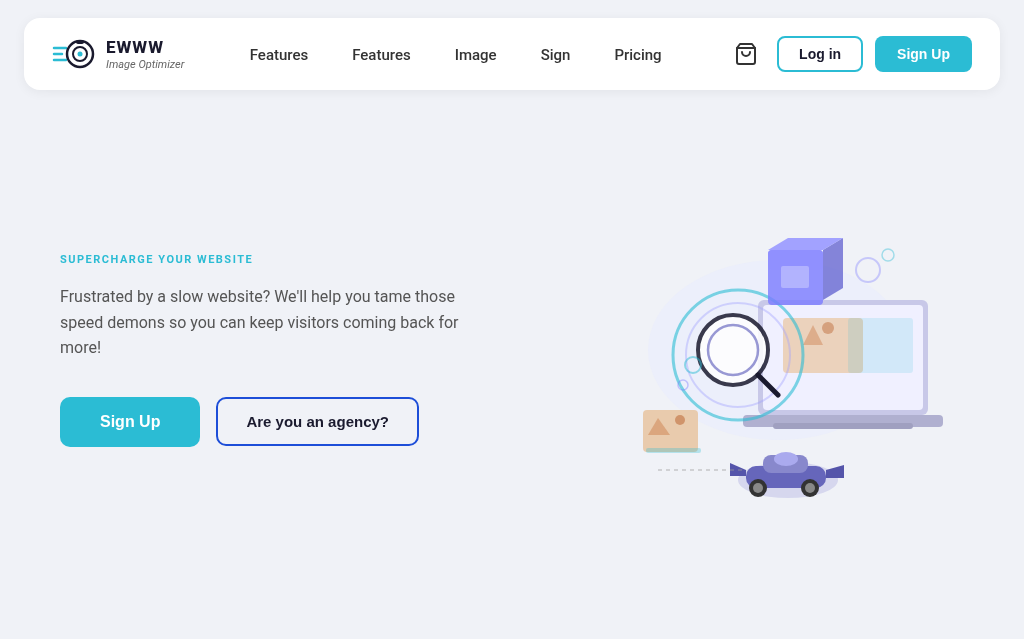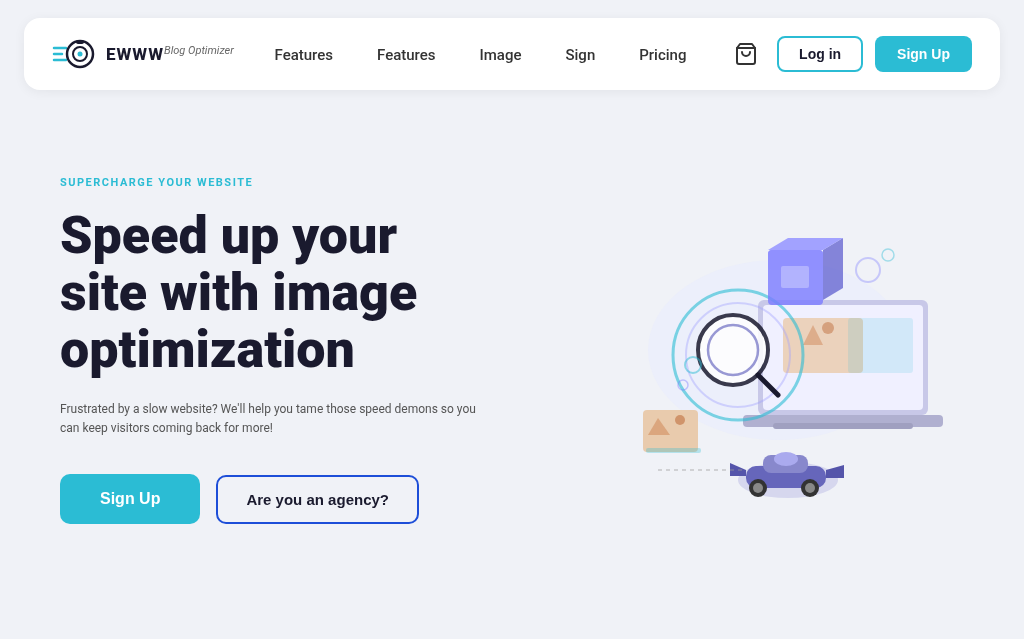--- a/index.html
+++ b/index.html
@@ -30,21 +30,21 @@
       gap: 10px;
     }
 
     .logo-icon {
       width: 44px;
       height: 44px;
     }
 
     .logo-text {
       display: flex;
-      flex-direction: row;
+      flex-direction: column;
       line-height: 1.2;
     }
 
     .logo-title {
       font-weight: 800;
       font-size: 17px;
       color: #1a1a2e;
       letter-spacing: 1px;
     }
 
@@ -130,21 +130,21 @@
 
     .hero-heading {
       font-size: 52px;
       font-weight: 900;
       color: #1a1a2e;
       line-height: 1.1;
       margin-bottom: 22px;
     }
 
     .hero-description {
-      font-size: 12px;
+      font-size: 16px;
       color: #555;
       line-height: 1.6;
       margin-bottom: 36px;
       max-width: 430px;
     }
 
     .hero-buttons {
       display: flex;
       gap: 16px;
       align-items: center;
@@ -201,21 +201,21 @@
       <line x1="2" y1="28" x2="14" y2="28" stroke="#2bbcd4" stroke-width="2.5" stroke-linecap="round"></line>
 
       <circle cx="28" cy="22" r="13" stroke="#1a1a2e" stroke-width="2.5" fill="none"></circle>
       <circle cx="28" cy="22" r="7" stroke="#1a1a2e" stroke-width="2" fill="none"></circle>
       <circle cx="28" cy="22" r="2.5" fill="#2bbcd4"></circle>
 
       <rect x="24" y="8" width="8" height="4" rx="2" fill="#1a1a2e"></rect>
     </svg>
     <div class="logo-text">
       <span class="logo-title">EWWW</span>
-      <span class="logo-subtitle">Blog Optimizer</span>
+      <span class="logo-subtitle">Image Optimizer</span>
     </div>
   </div>
 
   <ul class="nav-links">
     <li><a>Features</a></li>
     <li><a>Features</a></li>
     <li><a>Image</a></li>
     <li><a>Sign</a></li>
     <li><a>Pricing</a></li>
   </ul>
@@ -229,25 +229,20 @@
       </svg>
     </div>
     <button class="btn-login">Log in</button>
     <button class="btn-signup-nav">Sign Up</button>
   </div>
 </nav>
 
 <section class="hero">
   <div class="hero-left">
     <p class="hero-tagline">SUPERCHARGE YOUR WEBSITE</p>
-    <h1 class="hero-heading">
-      <span>Speed up your</span><br>
-      <span>site with image</span><br>
-      <span>optimization</span>
-    </h1>
     <p class="hero-description">Frustrated by a slow website? We'll help you tame those speed demons so you can keep visitors coming back for more!</p>
     <div class="hero-buttons">
       <button class="btn-signup-hero">Sign Up</button>
       <button class="btn-agency">Are you an agency?</button>
     </div>
   </div>
 
   <div class="hero-right">
 
     <svg class="illustration-svg" viewBox="0 0 420 360" fill="none" xmlns="http://www.w3.org/2000/svg">

